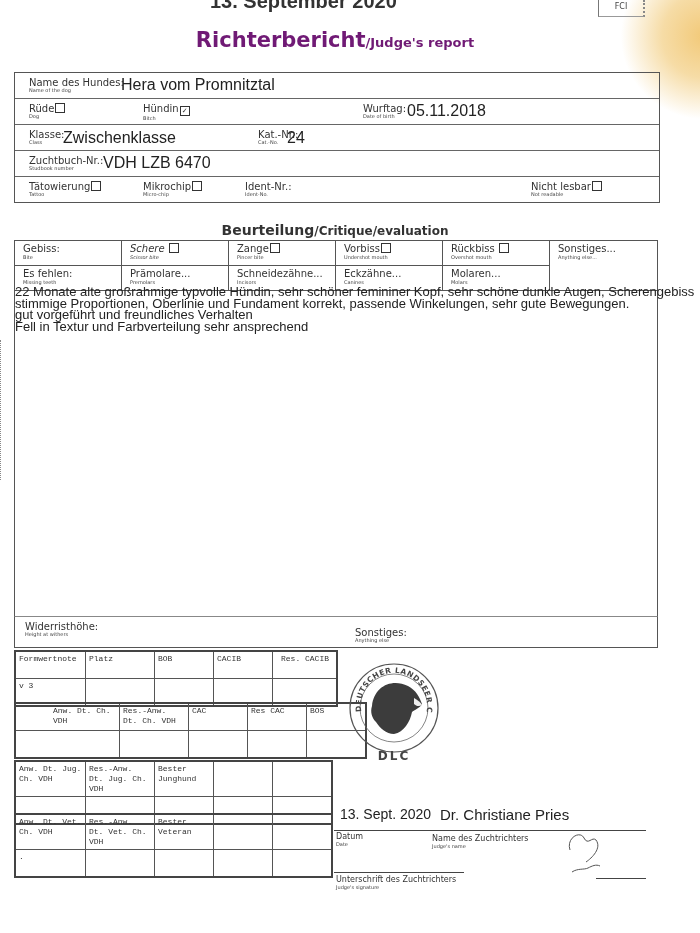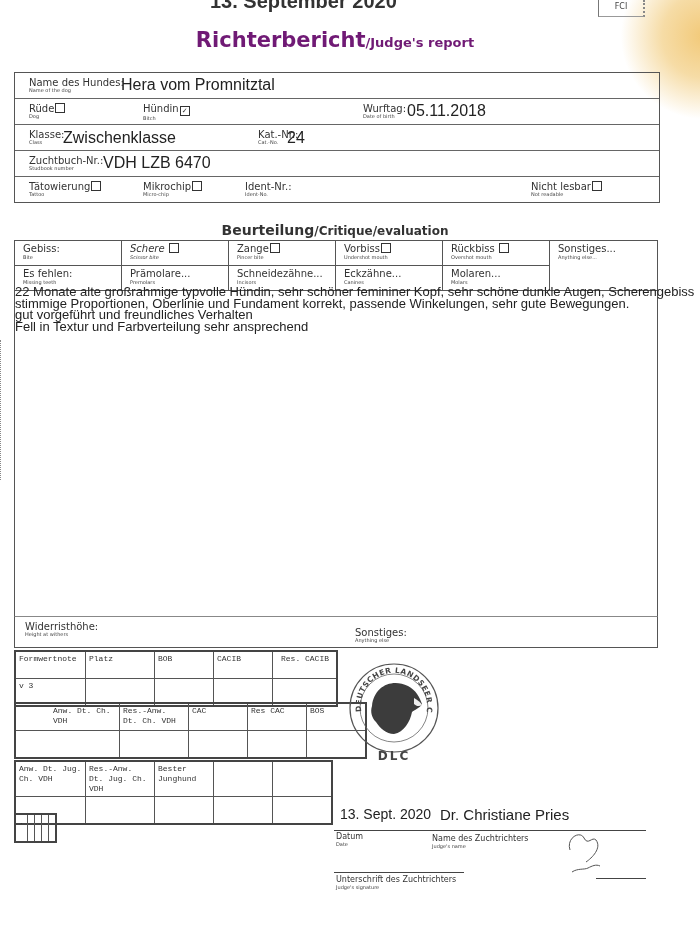--- a/index.html
+++ b/index.html
@@ -200,20 +200,27 @@
     <td></td>
     <td></td>
     <td></td>
     <td></td>
   </tr>
 </tbody>
   </table>
 
 <table class="awards" style="top:813px;">
   <tbody>
+      <tr>
+    <td style="width:63px;">Anw. Dt. Vet. Ch. VDH</td>
+    <td style="width:62px;">Res.-Anw. Dt. Vet. Ch. VDH</td>
+    <td style="width:52px;">Bester Veteran</td>
+    <td style="width:52px;"></td>
+    <td style="width:52px;"></td>
+  </tr>
   <tr>
     <td>.</td>
     <td></td>
     <td></td>
     <td></td>
     <td></td>
   </tr>
 </tbody>
   </table>
 

